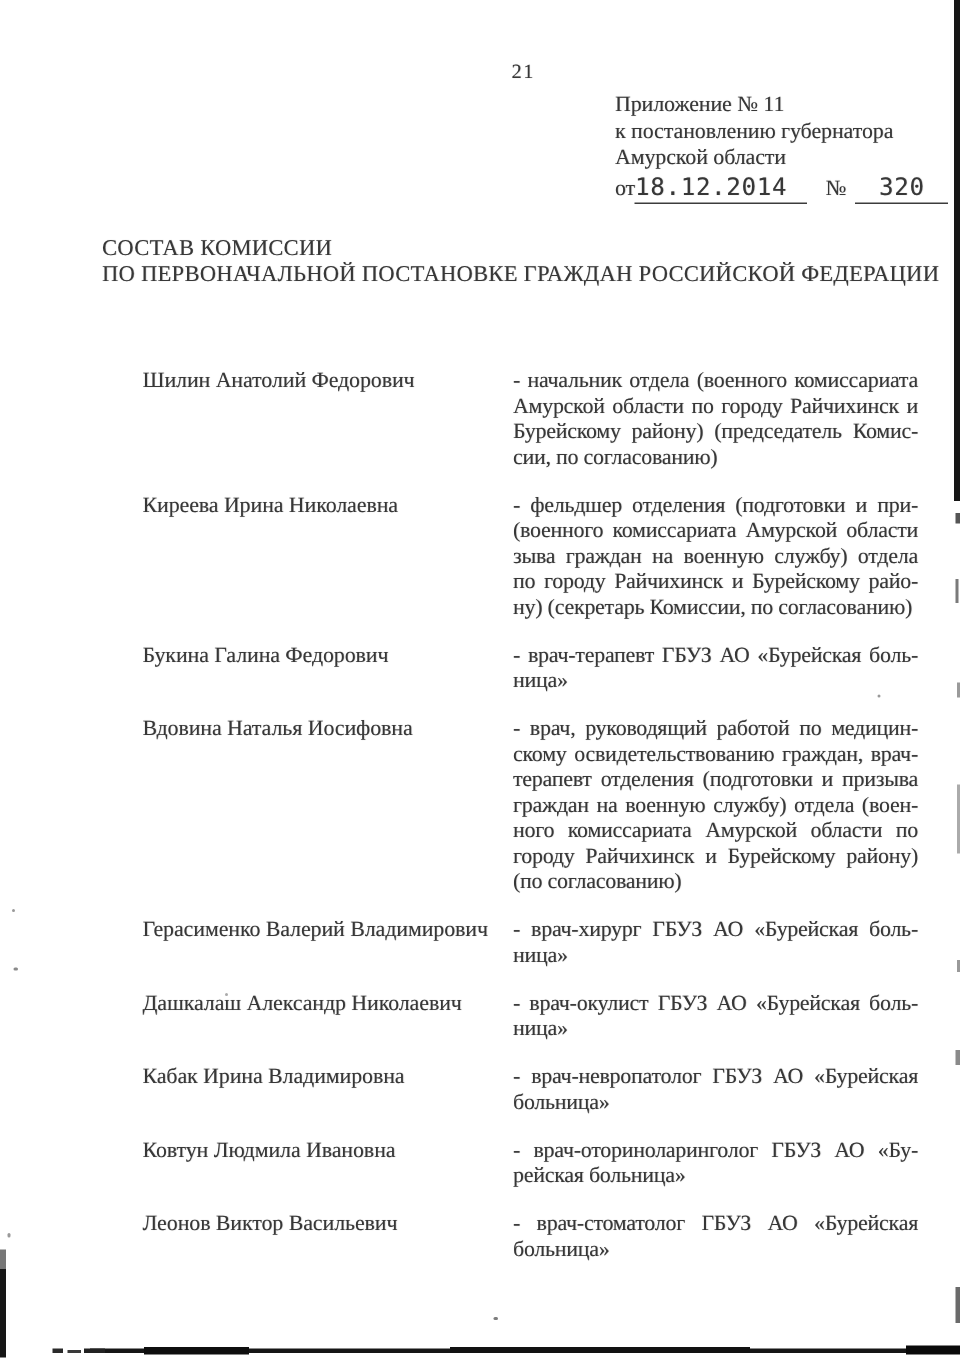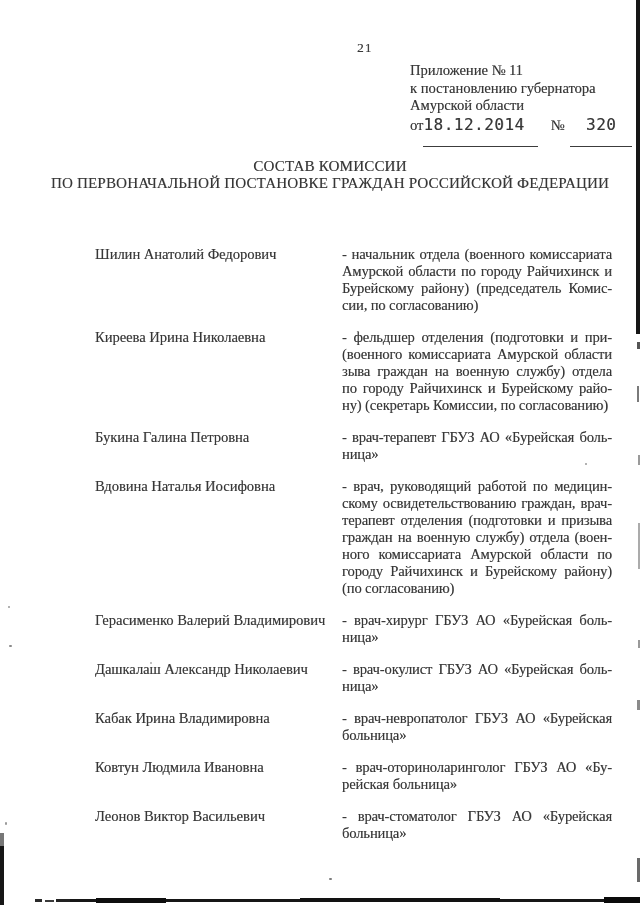--- a/index.html
+++ b/index.html
@@ -10,41 +10,41 @@
     overflow: hidden;
     font-family: "Liberation Serif", serif;
     color: #373737;
   }
   .page {
     position: absolute; inset: 0;
     text-shadow: 0.3px 0.3px 0.5px rgba(45,45,45,0.45);
   }
   .page-number {
     position: absolute; left: 341px; top: 40px;
-    font-size: 13.5px; letter-spacing: 1px; margin-left: 16px;
+    font-size: 13.5px; letter-spacing: 1px;
   }
   .appendix-block {
     position: absolute; left: 410px; top: 62px;
     font-size: 14.5px; line-height: 17.6px; white-space: nowrap;
   }
   .date-row {
     display: flex; align-items: baseline; margin-top: 1px;
   }
   .date-underline, .num-underline {
     font-family: "DejaVu Sans Mono", monospace;
     font-size: 16px; letter-spacing: 0.5px;
     border-bottom: 1.6px solid #3c3c3c;
-    padding-bottom: 13px;
+    padding-bottom: 2px;
   }
   .date-underline { width: 115px; }
   .num-label { margin-left: 12px; margin-right: 6px; }
   .num-underline { width: 62px; text-align: center; }
   .title-block {
-    position: absolute; left: 44px; top: 158px; width: 572px;
-    text-align: center;
+    position: absolute; left: 68px; top: 158px; width: 572px;
+    text-align: left;
     font-size: 15px; line-height: 16.8px; letter-spacing: 0.2px;
   }
   .members-list {
     position: absolute; left: 95px; top: 246px; width: 517px;
     font-size: 14.5px; line-height: 17px;
   }
   .member-row { display: flex; margin-bottom: 15px; }
   .member-name { width: 235px; flex-shrink: 0; }
   .member-role { width: 282px; letter-spacing: -0.1px; }
   .role-line { text-align: justify; text-align-last: justify; margin-left: 12px; }
@@ -92,21 +92,21 @@
     <div class="member-role">
           <div class="role-line">- фельдшер отделения (подготовки и при-</div>
           <div class="role-line">(военного комиссариата Амурской области</div>
           <div class="role-line">зыва граждан на военную службу) отдела</div>
           <div class="role-line">по городу Райчихинск и Бурейскому райо-</div>
           <div class="role-line last">ну) (секретарь Комиссии, по согласованию)</div>
         </div>
   </div>
 
   <div class="member-row">
-    <div class="member-name">Букина Галина Петровна</div>
+    <div class="member-name">Букина Галина Федорович</div>
     <div class="member-role">
           <div class="role-line">- врач-терапевт ГБУЗ АО «Бурейская боль-</div>
           <div class="role-line last">ница»</div>
         </div>
   </div>
 
   <div class="member-row">
     <div class="member-name">Вдовина Наталья Иосифовна</div>
     <div class="member-role">
           <div class="role-line">- врач, руководящий работой по медицин-</div>

